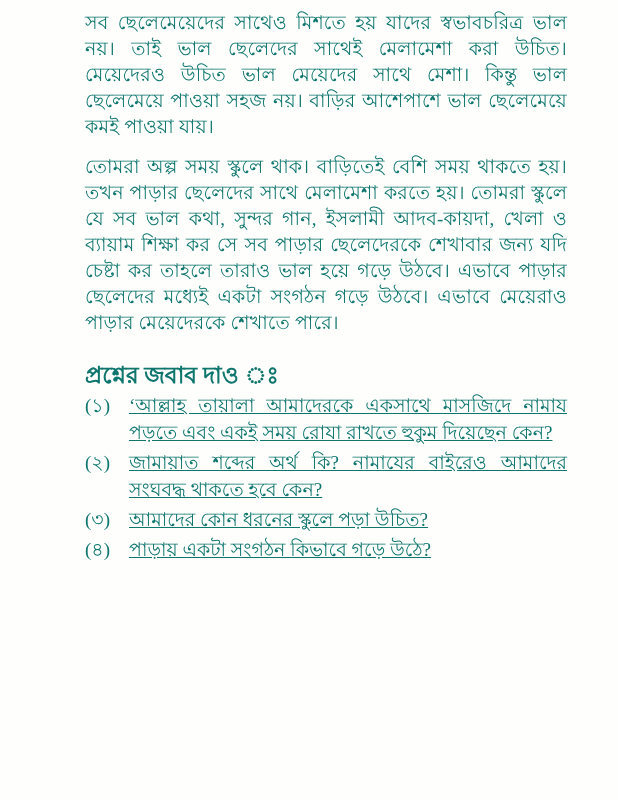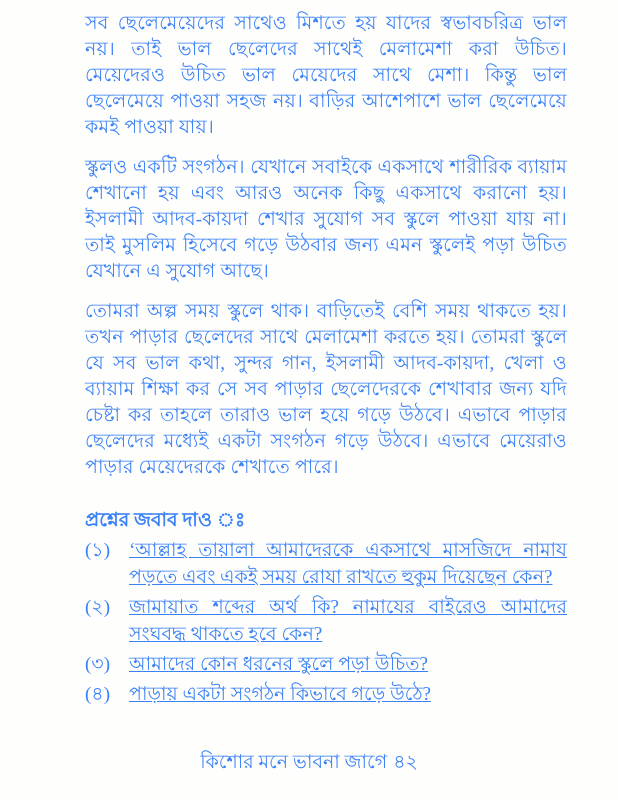--- a/index.html
+++ b/index.html
@@ -6,21 +6,21 @@
     margin: 0;
     padding: 0;
     background: #e8e8e8;
   }
   .page {
     position: relative;
     width: 618px;
     height: 800px;
     margin: 0 auto;
     background: #fefefd;
-    color: #3b82f6;
+    color: #0f766e;
     font-family: "Liberation Serif", "DejaVu Serif", serif;
     overflow: hidden;
     box-sizing: border-box;
   }
   .content {
     position: absolute;
     top: 10px;
     left: 85px;
     width: 482px;
   }
@@ -29,21 +29,21 @@
     font-size: 19px;
     line-height: 26px;
     text-align: justify;
     letter-spacing: 0.2px;
   }
   .q-section {
     margin-top: 26px;
   }
   .q-heading {
     font-weight: bold;
-    font-size: 19px;
+    font-size: 23px;
     line-height: 27px;
     margin-bottom: 3px;
   }
   .q-item {
     display: flex;
     font-size: 19px;
     line-height: 27px;
     margin-bottom: 3px;
   }
   .q-num {
@@ -70,21 +70,20 @@
     width: 6px;
   }
 </style>
 </head>
 <body>
 
 <div class="page">
   <div class="content">
 
     <p class="para">সব ছেলেমেয়েদের সাথেও মিশতে হয় যাদের স্বভাবচরিত্র ভাল নয়। তাই ভাল ছেলেদের সাথেই মেলামেশা করা উচিত। মেয়েদেরও উচিত ভাল মেয়েদের সাথে মেশা। কিন্তু ভাল ছেলেমেয়ে পাওয়া সহজ নয়। বাড়ির আশেপাশে ভাল ছেলেমেয়ে কমই পাওয়া যায়।</p>
-    <p class="para">স্কুলও একটি সংগঠন। যেখানে সবাইকে একসাথে শারীরিক ব্যায়াম শেখানো হয় এবং আরও অনেক কিছু একসাথে করানো হয়। ইসলামী আদব-কায়দা শেখার সুযোগ সব স্কুলে পাওয়া যায় না। তাই মুসলিম হিসেবে গড়ে উঠবার জন্য এমন স্কুলেই পড়া উচিত যেখানে এ সুযোগ আছে।</p>
     <p class="para">তোমরা অল্প সময় স্কুলে থাক। বাড়িতেই বেশি সময় থাকতে হয়। তখন পাড়ার ছেলেদের সাথে মেলামেশা করতে হয়। তোমরা স্কুলে যে সব ভাল কথা, সুন্দর গান, ইসলামী আদব-কায়দা, খেলা ও ব্যায়াম শিক্ষা কর সে সব পাড়ার ছেলেদেরকে শেখাবার জন্য যদি চেষ্টা কর তাহলে তারাও ভাল হয়ে গড়ে উঠবে। এভাবে পাড়ার ছেলেদের মধ্যেই একটা সংগঠন গড়ে উঠবে। এভাবে মেয়েরাও পাড়ার মেয়েদেরকে শেখাতে পারে।</p>
 
     <div class="q-section">
       <div class="q-heading">প্রশ্নের জবাব দাও ঃ</div>
 
       <div class="q-item">
         <span class="q-num">(১)</span>
         <span class="q-text">‘আল্লাহ তায়ালা আমাদেরকে একসাথে মাসজিদে নামায পড়তে এবং একই সময় রোযা রাখতে হুকুম দিয়েছেন কেন?</span>
       </div>
 
@@ -99,16 +98,13 @@
       </div>
 
       <div class="q-item">
         <span class="q-num">(৪)</span>
         <span class="q-text">পাড়ায় একটা সংগঠন কিভাবে গড়ে উঠে?</span>
       </div>
     </div>
 
   </div>
 
-  <div class="footer">
-    <span>কিশোর মনে ভাবনা জাগে</span><span class="sep"></span><span>৪২</span>
-  </div>
 </div>
 
 </body></html>

